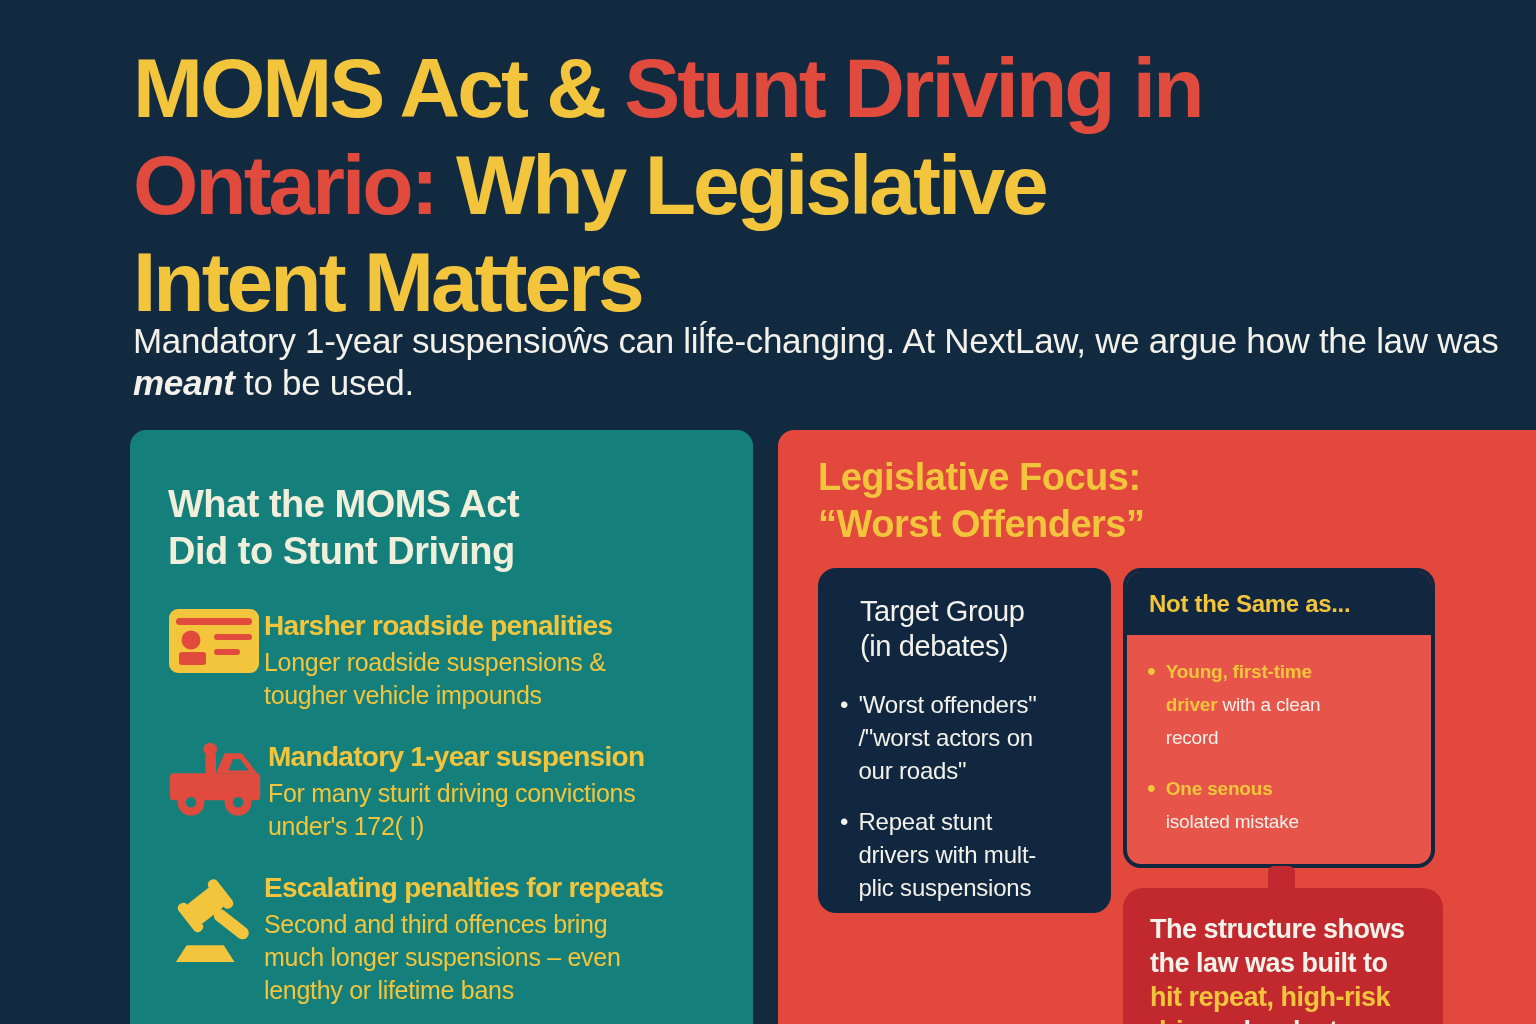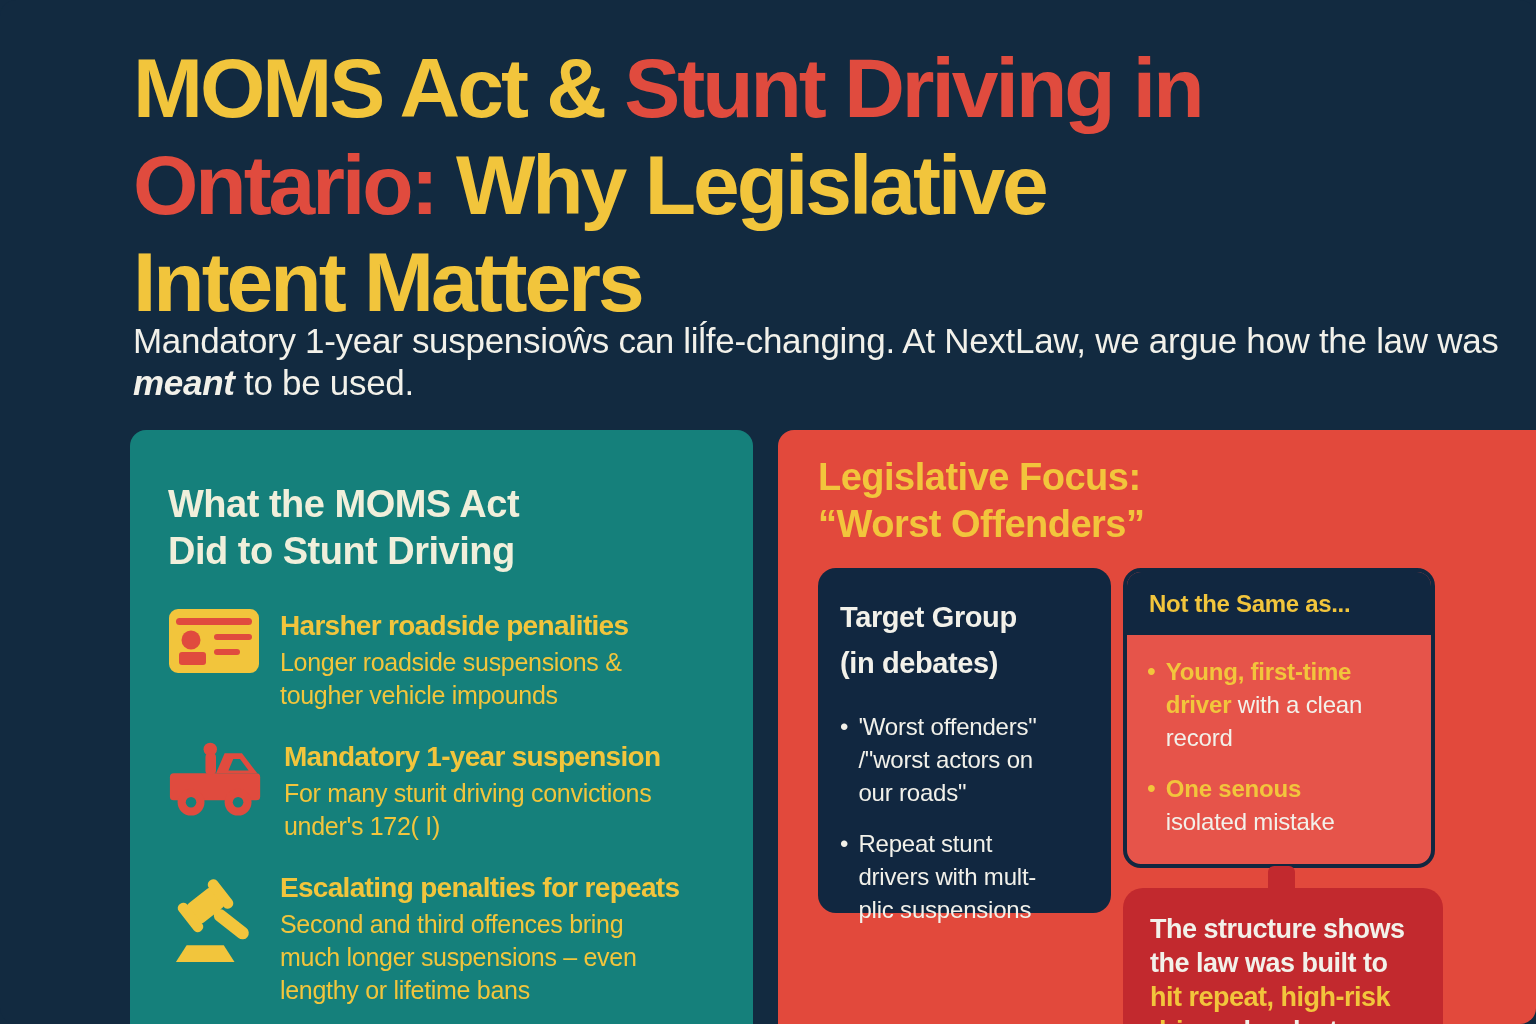--- a/index.html
+++ b/index.html
@@ -8,21 +8,21 @@
     --red-panel:#E2493C; --navy-card:#112740; --dark-red:#C2292E;
     --not-same-body:#E6544A;
   }
   *{margin:0;padding:0;box-sizing:border-box;}
   html,body{width:1536px;height:1024px;}
   body{
     font-family:"Liberation Sans","DejaVu Sans",sans-serif;
     background:var(--background);
     position:relative;overflow:hidden;
   }
-  .page{position:absolute;inset:0;width:1536px;height:1024px;overflow:hidden;background:var(--background);border-radius:16px;}
+  .page{position:absolute;inset:0;width:1536px;height:1024px;overflow:hidden;background:var(--background);}
 
   
   .title-block{position:absolute;left:133px;top:40px;}
   .page-title{font-weight:700;font-size:84px;line-height:97px;letter-spacing:-3px;}
   .t-line{white-space:nowrap;}
   .c-yellow{color:var(--yellow);}
   .c-red{color:var(--red-accent);}
   .subtitle{
     position:absolute;left:133px;top:320px;width:1340px;
     font-size:35px;line-height:42px;color:var(--white);letter-spacing:-0.3px;white-space:nowrap;
@@ -33,54 +33,54 @@
   .panel{position:absolute;top:430px;border-radius:16px;}
   .panel-teal{left:130px;width:623px;height:660px;background:var(--teal-panel);padding:26px 30px 0 38px;}
   .panel-red{left:778px;width:800px;height:660px;background:var(--red-panel);padding:24px 0 0 40px;}
 
   .panel-title{font-weight:700;font-size:38px;line-height:47px;letter-spacing:-0.5px;white-space:pre-line;}
   .panel-teal .panel-title{color:var(--cream);margin-top:25px;}
   .panel-red .panel-title{color:var(--yellow);}
 
   
   .feature-list{margin-top:34px;}
-  .feature-item{display:flex;gap:20px;margin-bottom:28px;align-items:flex-start;}
+  .feature-item{display:flex;gap:4px;margin-bottom:28px;align-items:flex-start;}
   .feature-icon{flex:0 0 92px;display:flex;justify-content:center;}
   .feature-text{flex:1;}
   .feature-heading{font-weight:700;font-size:28px;line-height:34px;letter-spacing:-0.7px;color:var(--yellow);}
   .feature-body{font-size:25px;line-height:33px;color:var(--yellow);margin-top:3px;white-space:pre-line;letter-spacing:-0.3px;}
   .f-yellow{fill:var(--yellow);}
   .f-red{fill:var(--red-accent);}
   .f-teal{fill:var(--teal-panel);}
 
   
   .card-navy{
     position:absolute;left:40px;top:138px;width:293px;height:345px;
     background:var(--navy-card);border-radius:18px;padding:26px 22px;
   }
-  .card-title{font-weight:700;font-size:29px;line-height:46px;color:var(--white);white-space:pre-line;letter-spacing:-0.4px;}
+  .card-title{font-weight:400;font-size:29px;line-height:35px;color:var(--white);white-space:pre-line;letter-spacing:-0.4px;margin-left:20px;}
   .bullet-list{margin-top:24px;}
   .bullet-item{display:flex;gap:10px;margin-bottom:18px;}
   .bullet-dot{font-size:24px;line-height:33px;}
   .bullet-text{font-size:24px;line-height:33px;white-space:pre-line;letter-spacing:-0.2px;}
   .card-navy .bullet-dot,.card-navy .bullet-text{color:var(--white);}
 
   .card-outlined{
     position:absolute;left:345px;top:138px;width:312px;height:300px;
     background:var(--not-same-body);border:4px solid var(--navy-card);
     border-radius:18px;overflow:hidden;
   }
   .card-header{
     background:var(--navy-card);color:var(--yellow);
     font-weight:700;font-size:24px;line-height:32px;letter-spacing:-0.3px;
     padding:16px 22px 15px;
   }
   .card-body{padding:20px 20px 0;}
   .card-outlined .bullet-dot{color:var(--yellow);font-size:25px;line-height:33px;}
-  .card-outlined .bullet-text{font-size:24px;line-height:33px;}
+  .card-outlined .bullet-text{font-size:19px;line-height:33px;}
   .hl{color:var(--yellow);font-weight:700;}
   .rest{color:var(--white);}
 
   .connector-tab{
     position:absolute;left:490px;top:436px;width:27px;height:26px;
     background:var(--dark-red);border-radius:6px 6px 0 0;
   }
   .conclusion-box{
     position:absolute;left:345px;top:458px;width:320px;height:210px;
     background:var(--dark-red);border-radius:20px;padding:24px 24px 0 27px;

